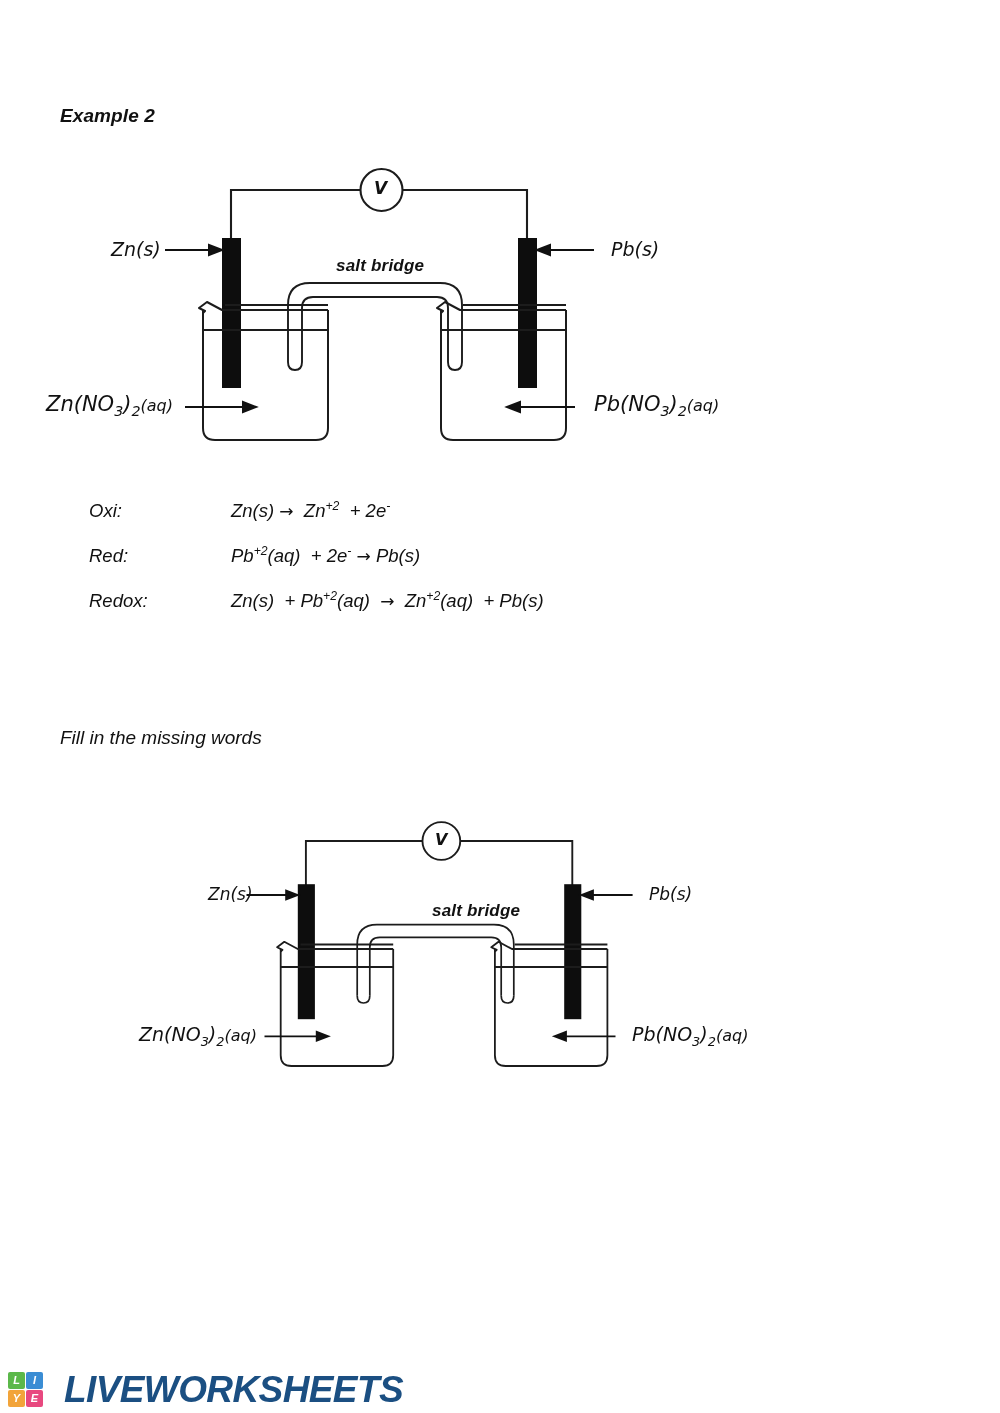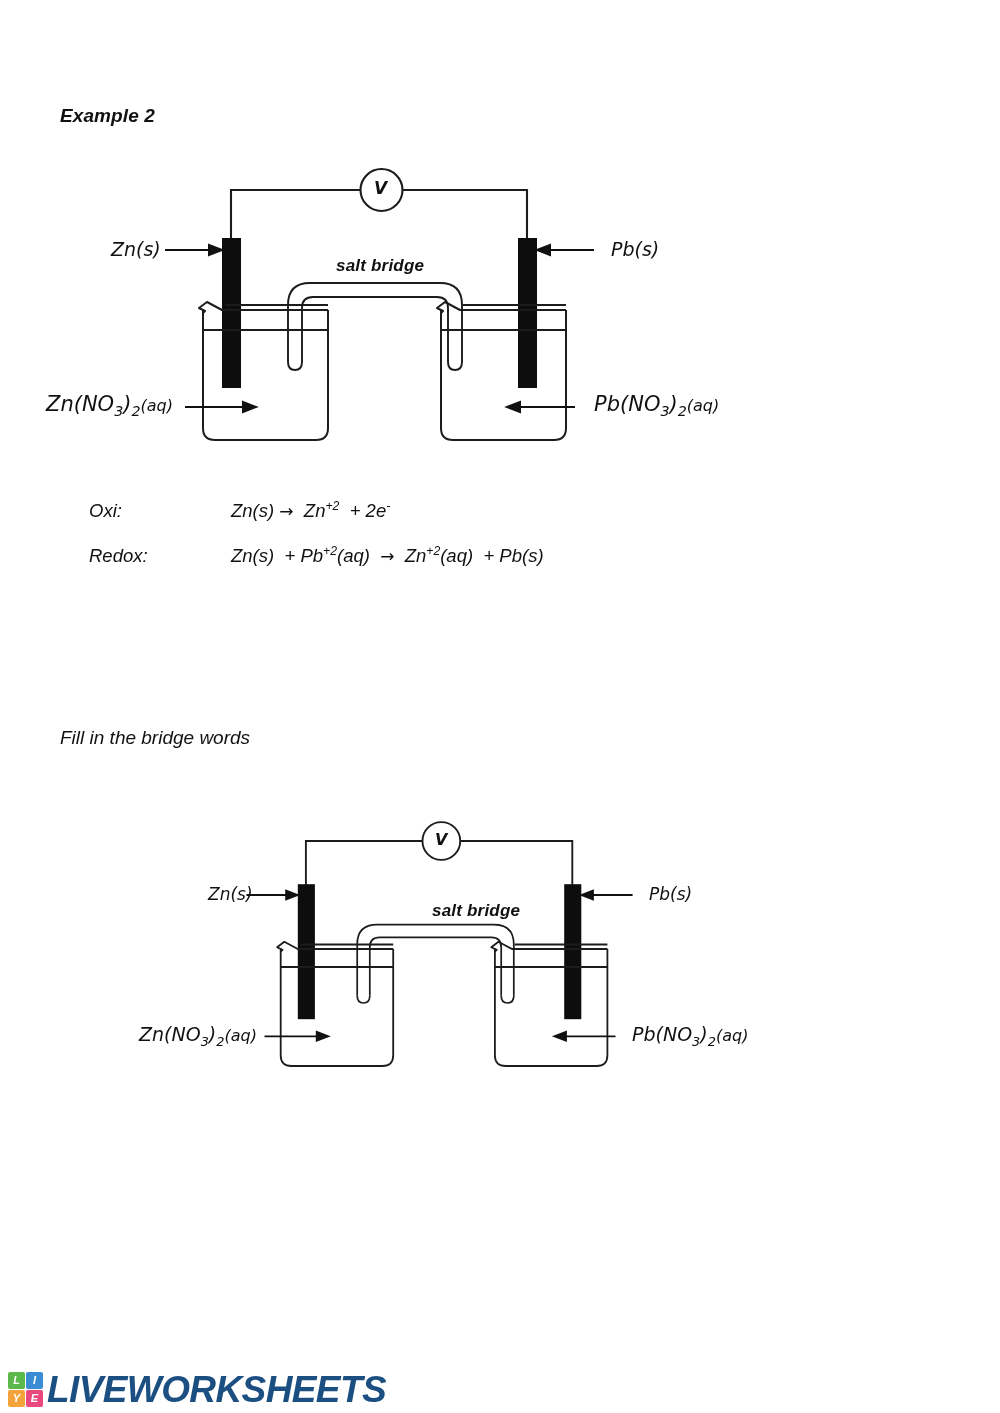--- a/index.html
+++ b/index.html
@@ -134,21 +134,21 @@
     text-align: center;
     font-family: "Liberation Sans", sans-serif;
   }
   .logo-word {
     font-family: "Liberation Sans", sans-serif;
     font-size: 37px;
     font-weight: bold;
     color: #1b4f82;
     letter-spacing: -0.6px;
     line-height: 37px;
-    margin-left: 1px;
+    margin-left: 18px;
   }
 </style>
 </head>
 <body>
 
 <div class="page">
 
   <div class="heading">Example 2</div>
 
   <div class="cell-figure" style="left:0px; top:150px; width:1000px; height:310px;">
@@ -218,28 +218,32 @@
     <div class="fig-label lbl-solution" style="left:588px; top:242px;"><span>Pb(NO</span><sub class="sb">3</sub><span>)</span><sub class="sb">2</sub><span class="aqp">(aq)</span></div>
   </div>
 
   <div class="eq-block">
 
     <div class="eq-row">
       <span class="eq-label">Oxi:</span>
       <span class="eq-body"><span>Zn(s)</span>&nbsp;<span class="arrow-g">→</span>&nbsp;&nbsp;<span>Zn</span><sup class="chg">+2</sup>&nbsp;&nbsp;<span>+</span>&nbsp;<span>2e</span><sup class="chg">-</sup></span>
     </div>
 
+    <div class="eq-row">
+      <span class="eq-label">Red:</span>
+      <span class="eq-body"><span>Pb</span><sup class="chg">+2</sup><span>(aq)</span>&nbsp;&nbsp;<span>+</span>&nbsp;<span>2e</span><sup class="chg">-</sup>&nbsp;<span class="arrow-g">→</span>&nbsp;<span>Pb(s)</span></span>
+    </div>
 
     <div class="eq-row">
       <span class="eq-label">Redox:</span>
       <span class="eq-body"><span>Zn(s)</span>&nbsp;&nbsp;<span>+</span>&nbsp;<span>Pb</span><sup class="chg">+2</sup><span>(aq)</span>&nbsp;&nbsp;<span class="arrow-g">→</span>&nbsp;&nbsp;<span>Zn</span><sup class="chg">+2</sup><span>(aq)</span>&nbsp;&nbsp;<span>+</span>&nbsp;<span>Pb(s)</span></span>
     </div>
   </div>
 
-  <div class="prompt">Fill in the bridge words</div>
+  <div class="prompt">Fill in the missing words</div>
 
   <div class="cell-figure" style="left:98px; top:805px; width:900px; height:290px;">
 
     <svg width="900" height="290" viewBox="0 0 1000 310" style="width:900px;height:279px;">
       <g fill="none" stroke="#1c1c1c" stroke-width="2.1" stroke-linecap="square">
         <path d="M231,190 L231,40 L360,40"></path>
         <path d="M403,40 L527,40 L527,190"></path>
       </g>
       <circle cx="381.5" cy="40" r="21" fill="#ffffff" stroke="#1c1c1c" stroke-width="2.1"></circle>
 

